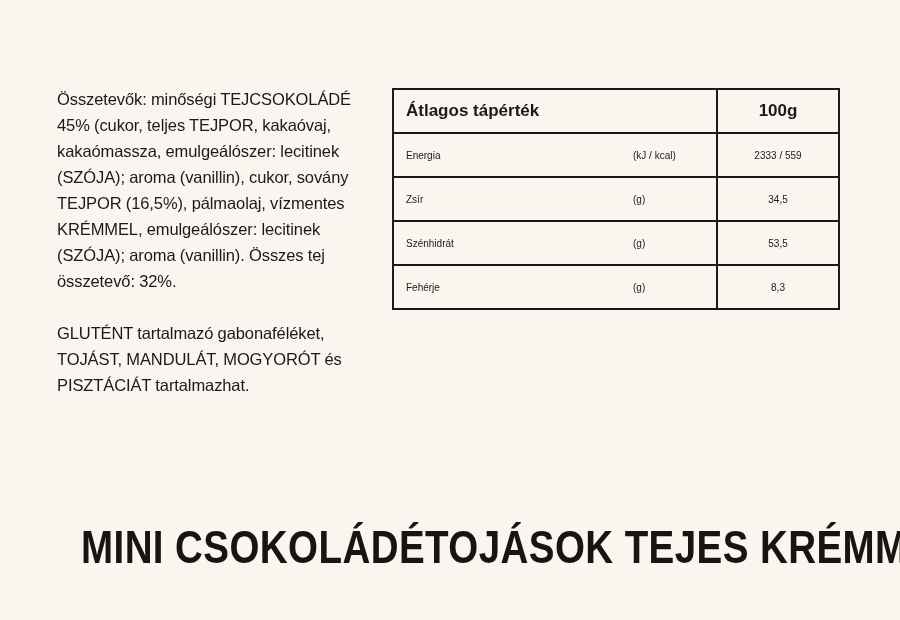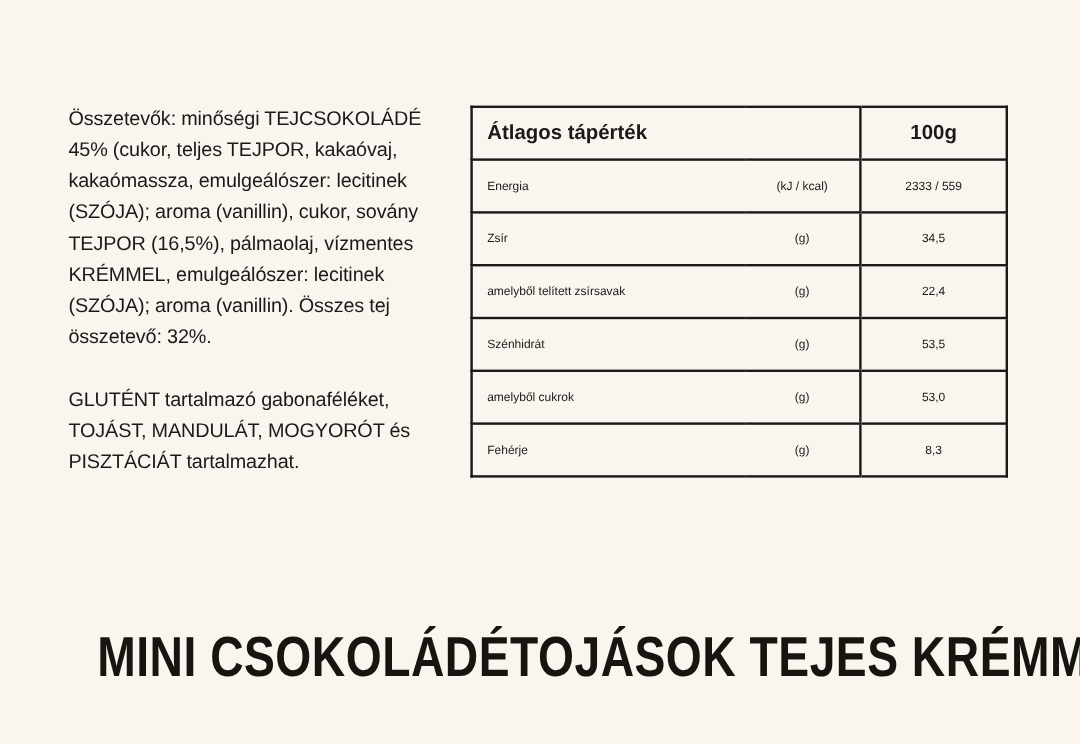--- a/index.html
+++ b/index.html
@@ -51,21 +51,21 @@
   .nutrition-table th {
     border: 2px solid #1a1a18;
     height: 44px;
     padding: 0 12px;
     font-size: 10px;
     font-weight: 400;
     vertical-align: middle;
     box-sizing: border-box;
   }
   .col-name  { width: 228px; text-align: left; margin-left: 38px; }
-  .col-unit  { width: 96px;  text-align: center; border-left: none !important; border-right: none !important; }
+  .col-unit  { width: 96px;  text-align: left; border-left: none !important; border-right: none !important; }
   .col-value { width: 122px; text-align: center; }
 
   
   .nutrition-table .col-name { border-right: none !important; }
 
   .nutrition-table thead th {
     font-weight: 700;
     font-size: 17px;
   }
   .nutrition-table thead .col-name   { text-align: left; }
@@ -110,33 +110,23 @@
         <td class="col-name">Energia</td>
         <td class="col-unit">(kJ / kcal)</td>
         <td class="col-value">2333 / 559</td>
       </tr>
       <tr>
         <td class="col-name">Zsír</td>
         <td class="col-unit">(g)</td>
         <td class="col-value">34,5</td>
       </tr>
       <tr>
-        <td class="col-name">amelyből telített zsírsavak</td>
-        <td class="col-unit">(g)</td>
-        <td class="col-value">22,4</td>
-      </tr>
-      <tr>
         <td class="col-name">Szénhidrát</td>
         <td class="col-unit">(g)</td>
         <td class="col-value">53,5</td>
-      </tr>
-      <tr>
-        <td class="col-name">amelyből cukrok</td>
-        <td class="col-unit">(g)</td>
-        <td class="col-value">53,0</td>
       </tr>
       <tr>
         <td class="col-name">Fehérje</td>
         <td class="col-unit">(g)</td>
         <td class="col-value">8,3</td>
       </tr>
     </tbody>
 </table>
 
 <div class="product-title">MINI CSOKOLÁDÉTOJÁSOK TEJES KRÉMMEL</div>

